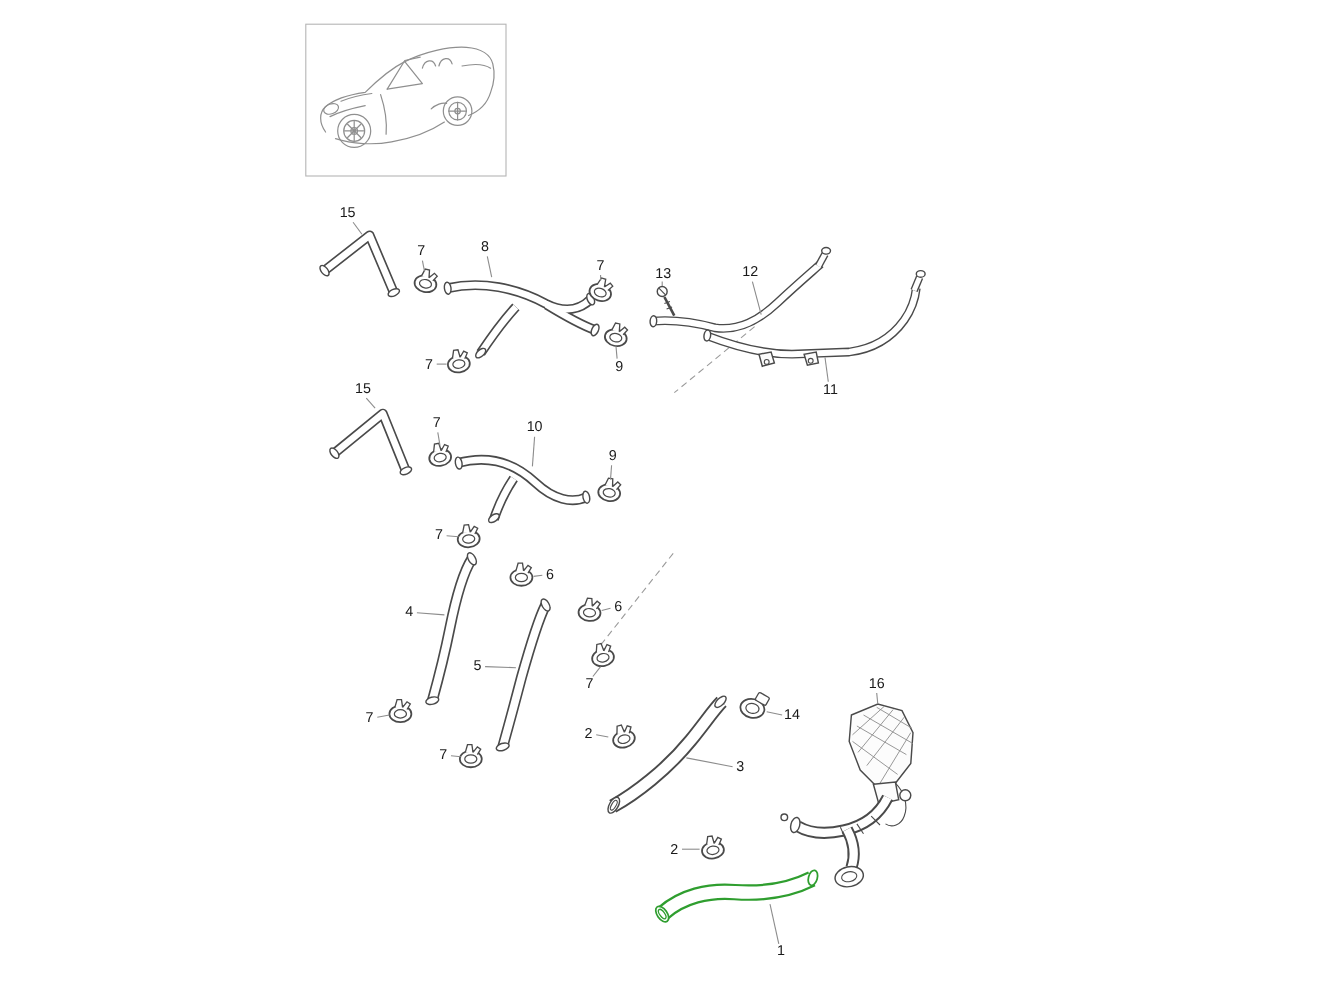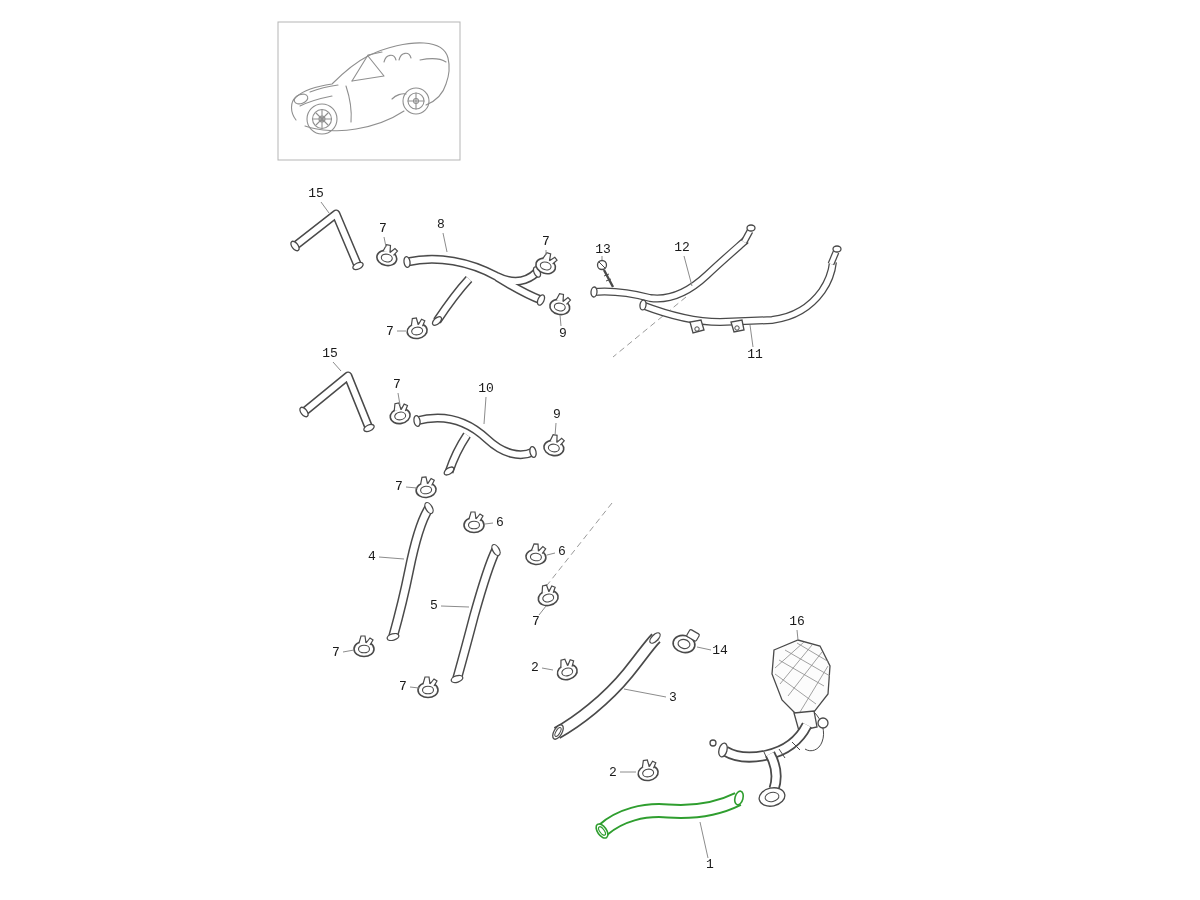--- a/index.html
+++ b/index.html
@@ -1,17 +1,17 @@
 <!DOCTYPE html>
 <html style="--line: #4a4a4a; --highlight: #2f9e2f; --label: #1a1a1a; --leader: #8c8c8c; --frame: #b5b5b5; --sketch: #8f8f8f;"><head>
 <meta charset="utf-8">
 <style>
   html,body { margin:0; padding:0; background:#ffffff; }
   .stage { position:relative; width:1200px; height:900px; background:#fff;
-           font-family:Liberation Mono, monospace; overflow:hidden; }
+           font-family:Liberation Sans, sans-serif; overflow:hidden; }
   svg { display:block; }
 
   .frame-rect { fill:#ffffff; stroke:var(--frame); stroke-width:1; }
   .sketch     { fill:none; stroke:var(--sketch); stroke-width:1.1;
                 stroke-linecap:round; stroke-linejoin:round; }
 
   .tube-o { fill:none; stroke:var(--line); stroke-linejoin:round; stroke-linecap:butt; }
   .tube-i { fill:none; stroke:#ffffff;    stroke-linejoin:round; stroke-linecap:butt; }
   .gtube-o{ fill:none; stroke:var(--highlight); stroke-linejoin:round; }
   .gtube-i{ fill:none; stroke:#ffffff; stroke-linejoin:round; }

